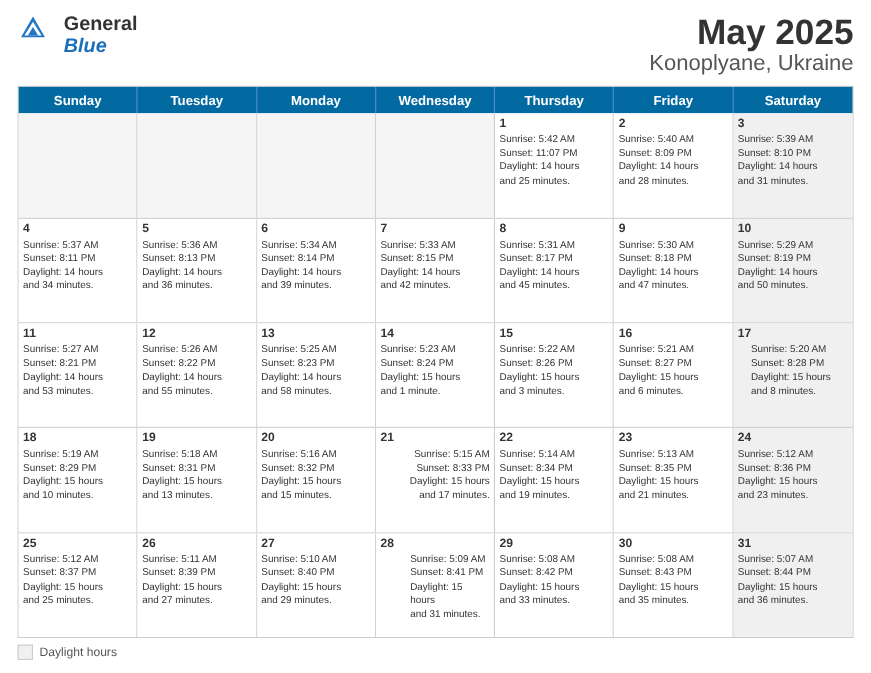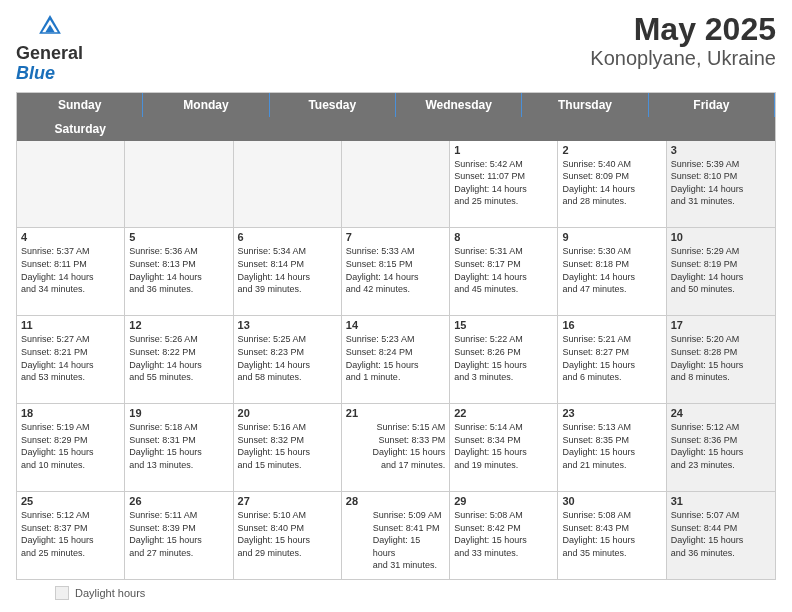--- a/index.html
+++ b/index.html
@@ -18,23 +18,22 @@
       flex-direction: column;
     }
     .header {
       display: flex;
       justify-content: space-between;
       align-items: flex-start;
       margin-bottom: 8px;
     }
     .logo {
       display: flex;
-      align-items: center;
-      gap: 4px;
-      flex-direction: column;
+      align-items: flex-start;
+      gap: 14px;
     }
     .logo-text {
       font-size: 18px;
       font-weight: bold;
       line-height: 1.1;
     }
     .logo-general { color: #333; }
     .logo-blue { color: #1a6fba; font-style: italic; }
     .logo-icon {
       width: 28px;
@@ -54,22 +53,22 @@
       color: #555;
     }
     .calendar {
       flex: 1;
       display: flex;
       flex-direction: column;
       border: 1px solid #ccc;
     }
     .cal-header-row {
       display: grid;
-      grid-template-columns: repeat(6, 1fr);
-      background: #737373;
+      grid-template-columns: repeat(7, 1fr);
+      background: #0369a1;
     }
     .cal-header-cell {
       color: #fff;
       font-size: 12px;
       font-weight: bold;
       text-align: center;
       padding: 5px 2px;
       border-right: 1px solid #4a90d9;
     }
     .cal-header-cell:last-child { border-right: none; }
@@ -106,21 +105,20 @@
       line-height: 1.4;
       color: #333;
     }
     .footer {
       margin-top: 6px;
       font-size: 11px;
       color: #555;
       display: flex;
       align-items: center;
       gap: 6px;
-      margin-left: 39px;
     }
     .footer-box {
       width: 14px;
       height: 14px;
       background: #f0f0f0;
       border: 1px solid #ccc;
       display: inline-block;
     }
   </style>
 </head>
@@ -141,22 +139,22 @@
     </div>
     <div class="title-block">
       <div class="title-month">May 2025</div>
       <div class="title-location">Konoplyane, Ukraine</div>
     </div>
   </div>
 
   <div class="calendar">
     <div class="cal-header-row" id="cal-header">
         <div class="cal-header-cell">Sunday</div>
+        <div class="cal-header-cell">Tuesday</div>
         <div class="cal-header-cell">Monday</div>
-        <div class="cal-header-cell">Tuesday</div>
         <div class="cal-header-cell">Wednesday</div>
         <div class="cal-header-cell">Thursday</div>
         <div class="cal-header-cell">Friday</div>
         <div class="cal-header-cell">Saturday</div>
       </div>
     <div class="cal-body" id="cal-body">
         <div class="cal-row">
           <div class="cal-cell empty"></div>
           <div class="cal-cell empty"></div>
           <div class="cal-cell empty"></div>
@@ -272,21 +270,21 @@
           </div>
           <div class="cal-cell">
             <div class="day-num">16</div>
             <div class="day-detail" style="white-space: pre-line;">Sunrise: 5:21 AM
 Sunset: 8:27 PM
 Daylight: 15 hours
 and 6 minutes.</div>
           </div>
           <div class="cal-cell shaded">
             <div class="day-num">17</div>
-            <div class="day-detail" style="white-space: pre-line;">Sunrise: 5:20 AM
+            <div class="day-detail" style="white-space: pre-line; margin-left: 12px;">Sunrise: 5:20 AM
 Sunset: 8:28 PM
 Daylight: 15 hours
 and 8 minutes.</div>
           </div>
         </div>
         <div class="cal-row">
           <div class="cal-cell">
             <div class="day-num">18</div>
             <div class="day-detail" style="white-space: pre-line;">Sunrise: 5:19 AM
 Sunset: 8:29 PM

